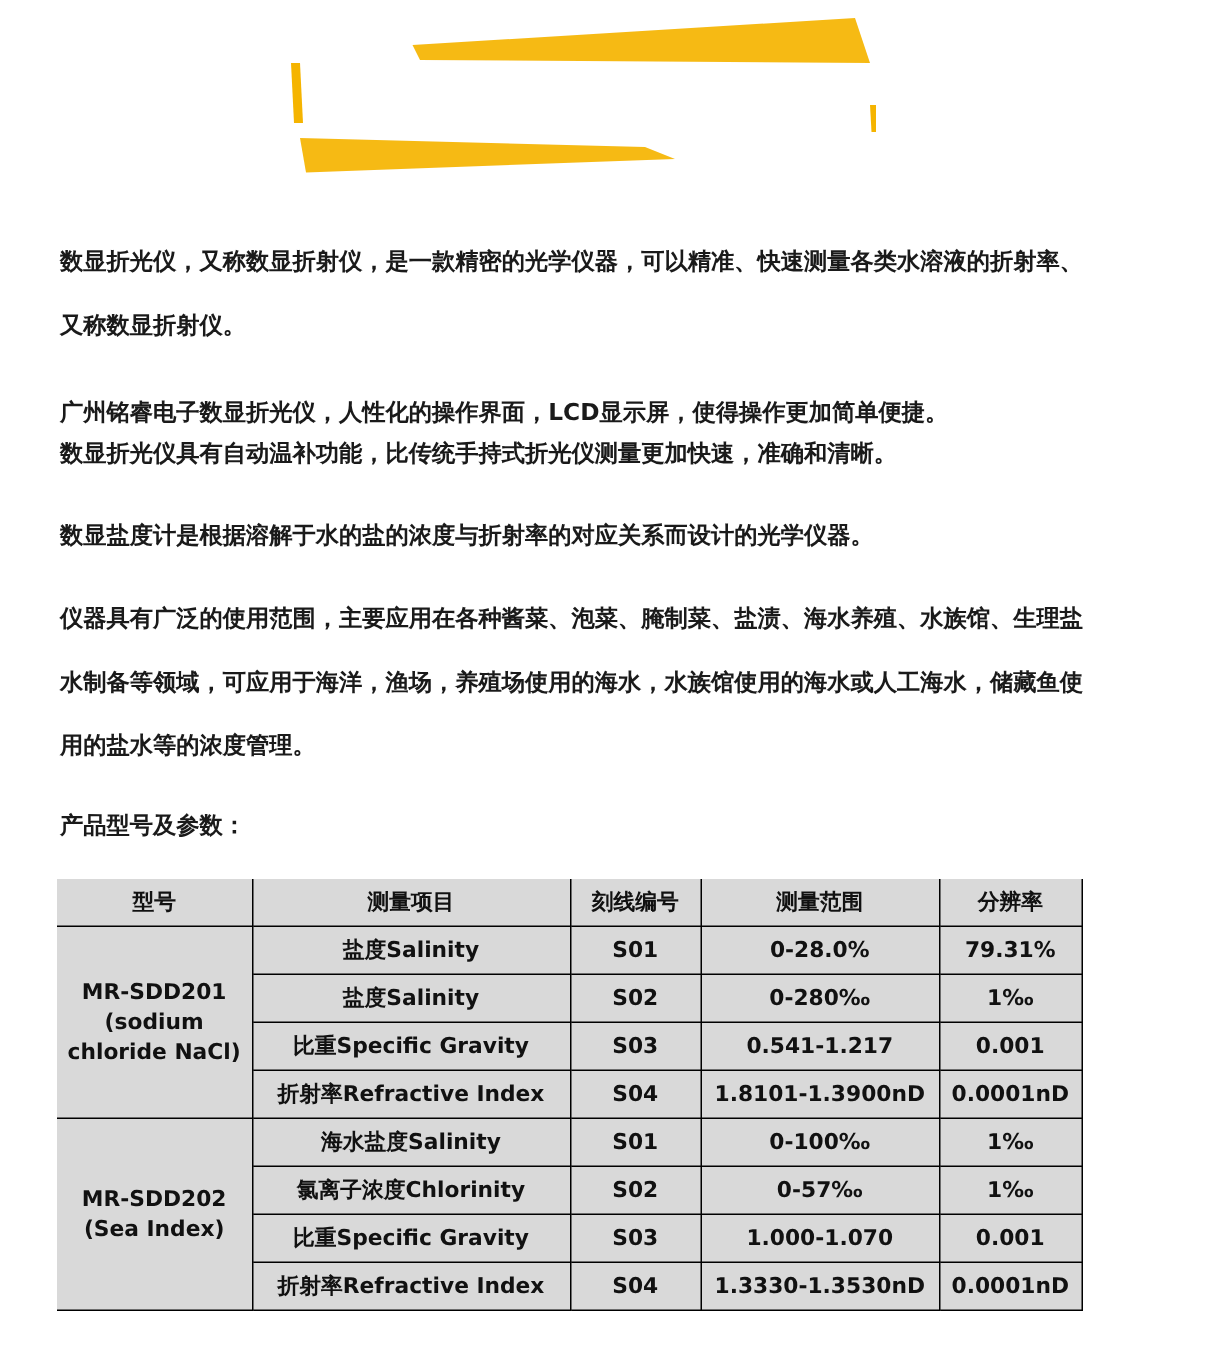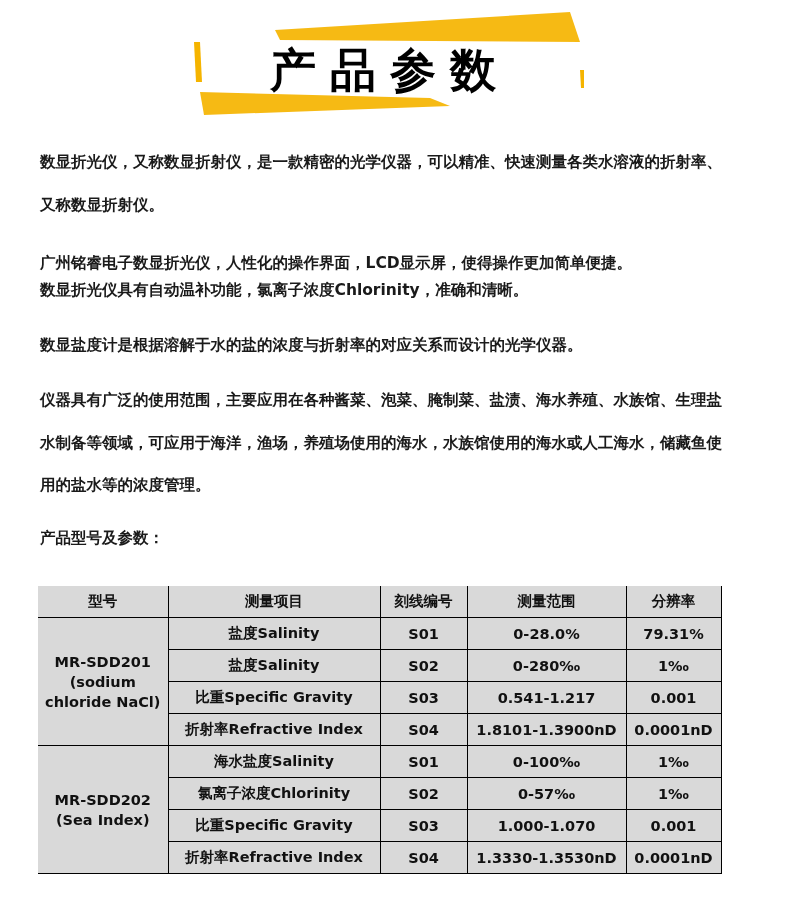--- a/index.html
+++ b/index.html
@@ -4,47 +4,46 @@
 <style>
   html, body { margin:0; padding:0; background:#ffffff; }
   body { width:804px; height:908px; position:relative; overflow:hidden;
          font-family:"DejaVu Sans", "Liberation Sans", sans-serif; color:#111; }
   .banner { position:absolute; left:180px; top:0; width:420px; height:130px; }
   .banner svg { position:absolute; left:0; top:0; }
   .banner-title { position:absolute; left:0; width:420px; top:40px; text-align:center;
                   font-size:46px; font-weight:bold; letter-spacing:14px; color:#000;
                   font-family:"DejaVu Sans", sans-serif; }
   .para { position:absolute; left:40px; width:730px; font-size:15.5px; font-weight:bold;
-          color:#1a1a1a; line-height:20px; white-space:nowrap; }
+          color:#1a1a1a; line-height:20px; white-space:nowrap;margin-top:12px; }
   table.spec { position:absolute; left:38px; top:586px; border-collapse:collapse;
                font-size:14.5px; font-weight:bold; color:#111; background:#d9d9d9; }
   table.spec th, table.spec td { text-align:center; padding:0; height:31px;
                border:1px solid #000;margin-top:17px; }
   table.spec th { font-weight:bold; }
   table.spec tr:first-child th { border-top:none; }
   table.spec th:first-child, table.spec td.model { border-left:none; }
   table.spec td.model { line-height:20px; }
 </style>
 </head>
 <body>
 
 <div class="banner">
   <svg width="420" height="130">
     <polygon points="95,30 390,12 400,42 100,40" fill="#f5b400" opacity="0.92"></polygon>
     <polygon points="14,42 20,42 22,82 16,82" fill="#f5b400"></polygon>
     <polygon points="20,92 250,98 270,106 24,115" fill="#f5b400" opacity="0.92"></polygon>
     <polygon points="400,70 404,70 404,88 401,88" fill="#f5b400"></polygon>
   </svg>
-  <div class="banner-title">产品参数</div>
 </div>
 
 <div class="para" style="top:152px">数显折光仪，又称数显折射仪，是一款精密的光学仪器，可以精准、快速测量各类水溶液的折射率、</div>
 <div class="para" style="top:195px">又称数显折射仪。</div>
 <div class="para" style="top:253px">广州铭睿电子数显折光仪，人性化的操作界面，LCD显示屏，使得操作更加简单便捷。</div>
-<div class="para" style="top:280px">数显折光仪具有自动温补功能，氯离子浓度Chlorinity，准确和清晰。</div>
+<div class="para" style="top:280px">数显折光仪具有自动温补功能，比传统手持式折光仪测量更加快速，准确和清晰。</div>
 <div class="para" style="top:335px">数显盐度计是根据溶解于水的盐的浓度与折射率的对应关系而设计的光学仪器。</div>
 <div class="para" style="top:390px">仪器具有广泛的使用范围，主要应用在各种酱菜、泡菜、腌制菜、盐渍、海水养殖、水族馆、生理盐</div>
 <div class="para" style="top:433px">水制备等领域，可应用于海洋，渔场，养殖场使用的海水，水族馆使用的海水或人工海水，储藏鱼使</div>
 <div class="para" style="top:475px">用的盐水等的浓度管理。</div>
 <div class="para" style="top:528px">产品型号及参数：</div>
 
 <table class="spec">
   <colgroup>
     <col style="width:130px">
       <col style="width:212px">

